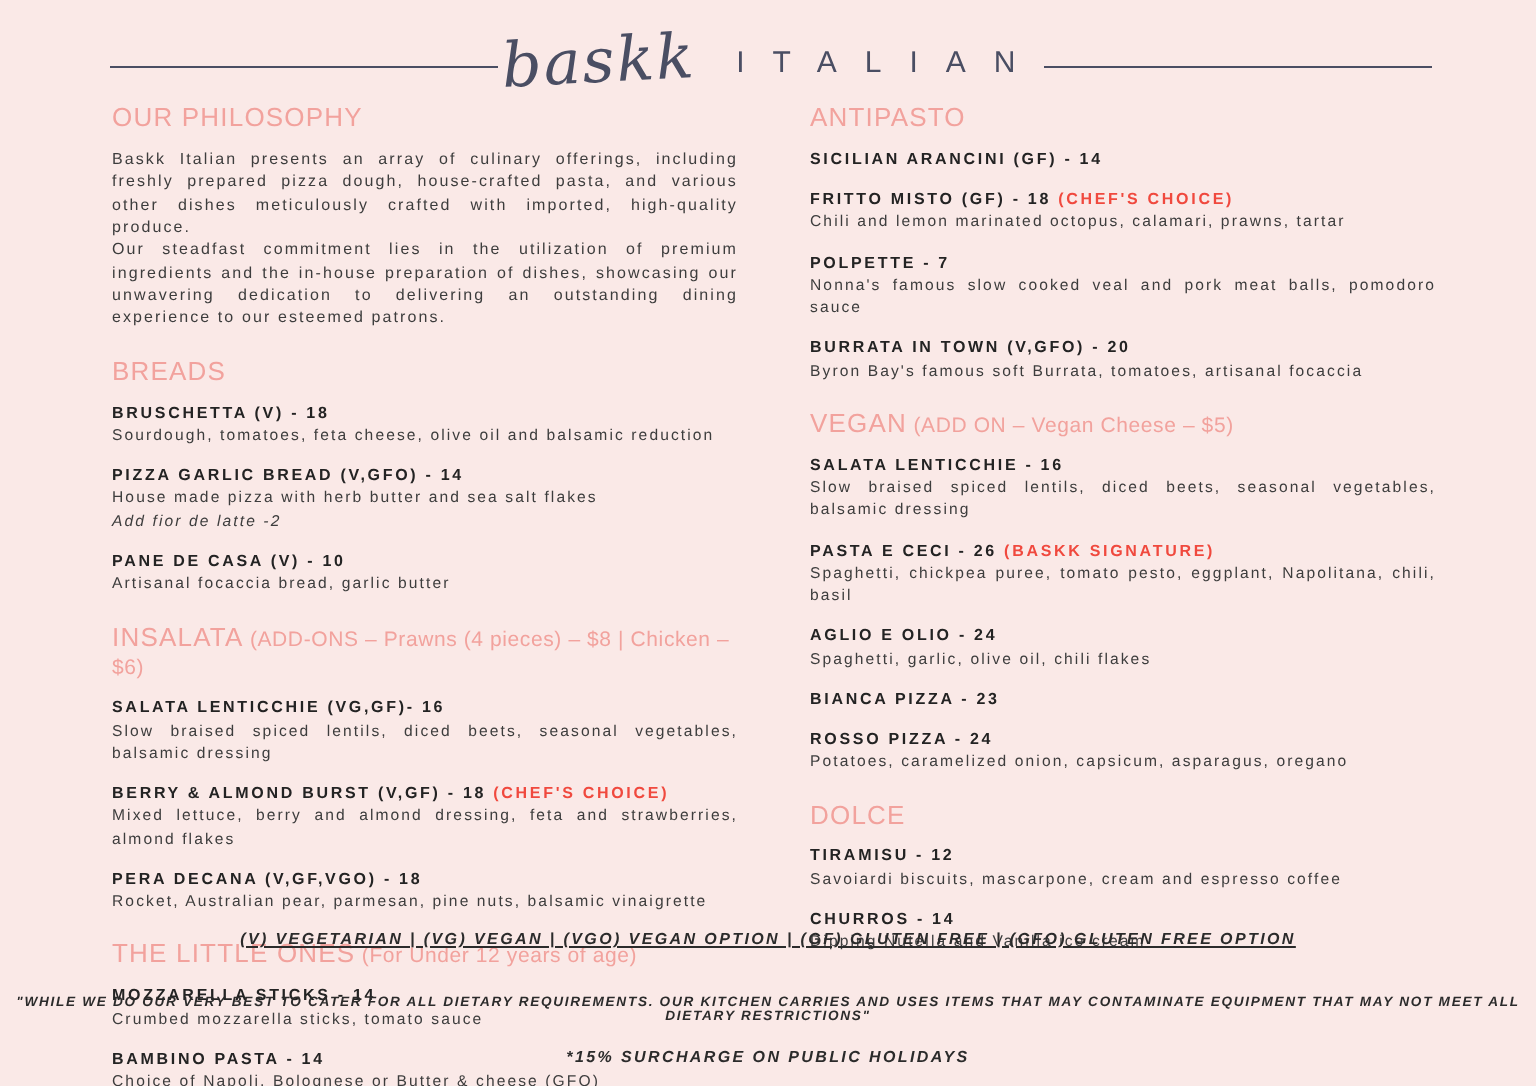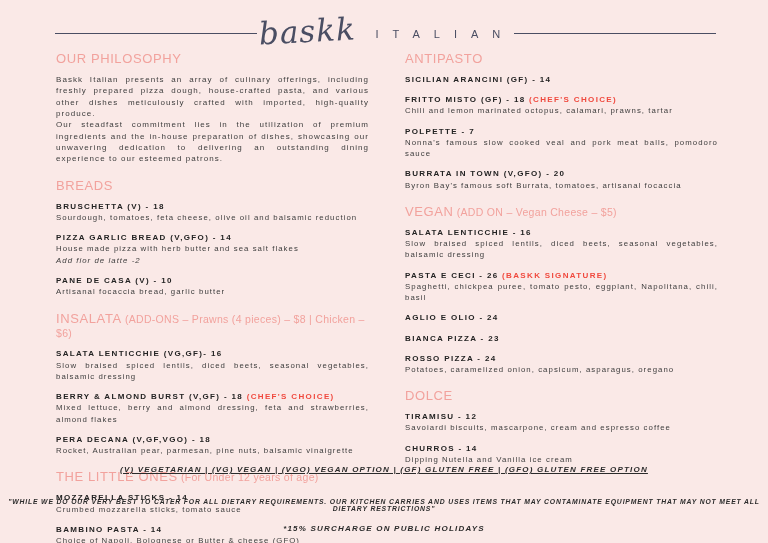--- a/index.html
+++ b/index.html
@@ -12,21 +12,21 @@
   }
   
   .header{display:flex;align-items:flex-end;padding:6px 52px 0 55px;height:44px;box-sizing:border-box;}
   .rule{flex:1;height:1px;background:#4A4E63;margin-bottom:10px;}
   .logo-script{
     font-family:"DejaVu Serif",serif;font-style:italic;font-weight:400;
     font-size:31px;line-height:0.9;color:#4A4E63;margin:0 2px -2px 2px;
     transform:rotate(-3deg);letter-spacing:1px;
   }
   .logo-word{
-    font-size:11px;letter-spacing:14px;color:#4A4E63;
+    font-size:15px;letter-spacing:14px;color:#4A4E63;
     margin:0 0 4px 18px;font-weight:500;
   }
   
   .content{
     display:grid;grid-template-columns:1fr 1fr;column-gap:36px;
     padding:8px 50px 0 56px;box-sizing:border-box;
   }
   .menu-section{margin-bottom:14px;}
   .section-title{
     font-size:13px;font-weight:400;color:#F2A29D;
@@ -144,20 +144,21 @@
         <div class="item">
           <div class="item-name">SALATA LENTICCHIE - 16</div>
           <div class="item-desc">Slow braised spiced lentils, diced beets, seasonal vegetables, balsamic dressing</div>
         </div>
         <div class="item">
           <div class="item-name">PASTA E CECI - 26<span class="accent"> (BASKK SIGNATURE)</span></div>
           <div class="item-desc">Spaghetti, chickpea puree, tomato pesto, eggplant, Napolitana, chili, basil</div>
         </div>
         <div class="item">
           <div class="item-name">AGLIO E OLIO - 24</div>
+          <div class="item-desc">Spaghetti, garlic, olive oil, chili flakes</div>
         </div>
         <div class="item">
           <div class="item-name">BIANCA PIZZA - 23</div>
         </div>
         <div class="item">
           <div class="item-name">ROSSO PIZZA - 24</div>
           <div class="item-desc">Potatoes, caramelized onion, capsicum, asparagus, oregano</div>
         </div>
       </section>
       <section class="menu-section">

